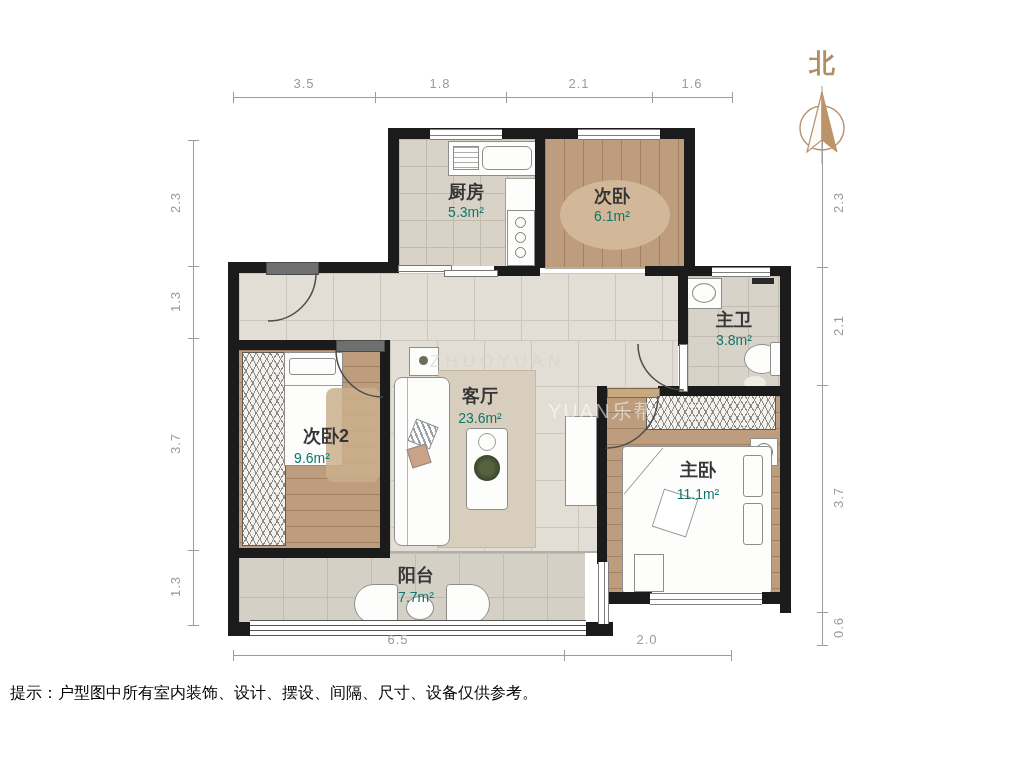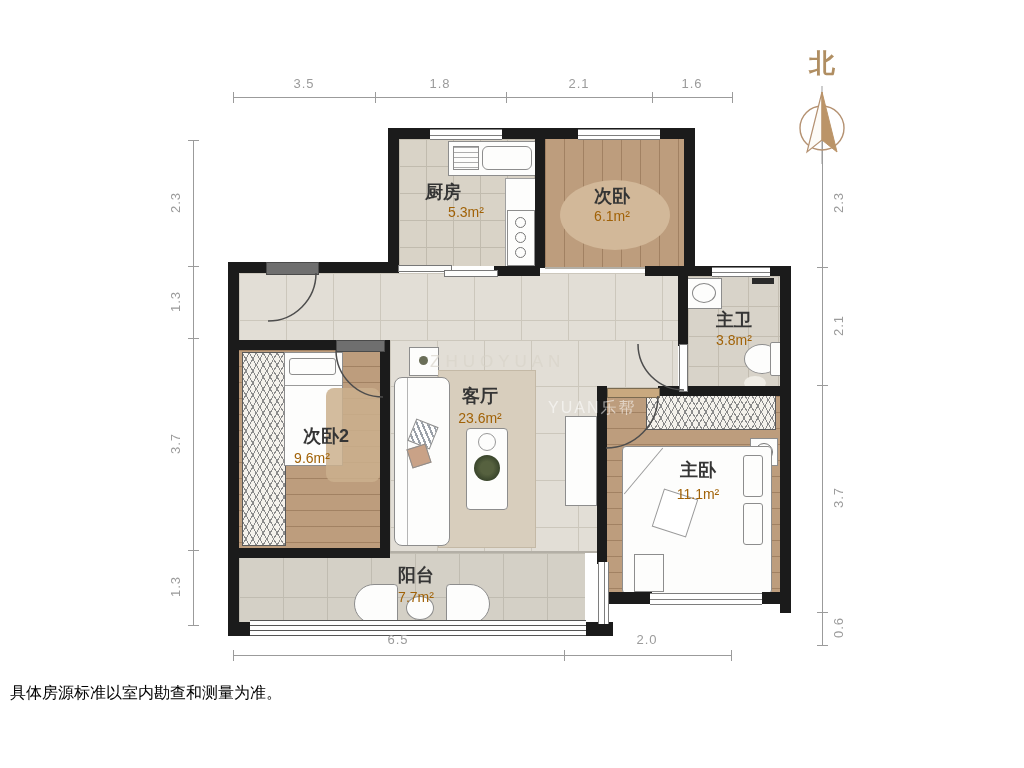--- a/index.html
+++ b/index.html
@@ -29,21 +29,21 @@
   .furn{position:absolute;background:#fdfdfc;border:1px solid #8d8d8d;}
   .rug{position:absolute;}
   
   .dline{position:absolute;background:#9b9b9b;}
   .tick-v{position:absolute;width:1px;height:11px;background:#9b9b9b;}
   .tick-h{position:absolute;width:11px;height:1px;background:#9b9b9b;}
   .dlabel{position:absolute;width:40px;text-align:center;font-size:13px;color:#9b9b9b;letter-spacing:1px;}
   .dlabel.rot{transform:rotate(-90deg);}
   
   .rname{position:absolute;width:90px;text-align:center;font-size:18px;font-weight:bold;color:#353535;}
-  .rarea{position:absolute;width:90px;text-align:center;font-size:14px;color:#a16207;}
+  .rarea{position:absolute;width:90px;text-align:center;font-size:14px;color:#0f766e;}
   .thin{position:absolute;background:#b3afa6;}
   .wm{position:absolute;font-weight:normal;pointer-events:none;}
   .notes{position:absolute;left:10px;top:680px;font-size:16px;color:#000;line-height:25px;}
   svg.overlay{position:absolute;left:0;top:0;pointer-events:none;}
 </style>
 </head>
 <body>
 
 <div id="stage">
 
@@ -155,23 +155,23 @@
   <div class="abs" style="left:679px;top:344px;width:7px;height:46px;background:#fff;border:1px solid #777;"></div>
 
   <svg class="overlay" width="1024" height="768" viewBox="0 0 1024 768">
     <path d="M316,273 A48,48 0 0 1 268,321" fill="none" stroke="#4d4d4d" stroke-width="1.5"></path>
     <path d="M336,350 A47,47 0 0 0 383,397" fill="none" stroke="#4d4d4d" stroke-width="1.5"></path>
     <path d="M658,396 A52,52 0 0 1 606,448" fill="none" stroke="#4d4d4d" stroke-width="1.5"></path>
     <path d="M684,390 A46,46 0 0 1 638,344" fill="none" stroke="#4d4d4d" stroke-width="1.5"></path>
   </svg>
 
   <div class="wm" style="left:430px;top:352px;font-size:17px;letter-spacing:5px;color:rgba(215,210,200,.65);">ZHUOYUAN</div>
-  <div class="wm" style="left:548px;top:398px;font-size:16px;letter-spacing:2px;color:rgba(255,255,255,.55);">YUAN乐帮</div>
-
-  <div class="rname" style="left:398px;top:180px;">厨房</div>
+  <div class="wm" style="left:548px;top:398px;font-size:20px;letter-spacing:2px;color:rgba(255,255,255,.55);">YUAN乐帮</div>
+
+  <div class="rname" style="left:421px;top:180px;">厨房</div>
   <div class="rarea" style="left:421px;top:204px;">5.3m²</div>
   <div class="rname" style="left:567px;top:184px;">次卧</div>
   <div class="rarea" style="left:567px;top:208px;">6.1m²</div>
   <div class="rname" style="left:689px;top:308px;">主卫</div>
   <div class="rarea" style="left:689px;top:332px;">3.8m²</div>
   <div class="rname" style="left:281px;top:424px;">次卧2</div>
   <div class="rarea" style="left:267px;top:450px;">9.6m²</div>
   <div class="rname" style="left:435px;top:384px;">客厅</div>
   <div class="rarea" style="left:435px;top:410px;">23.6m²</div>
   <div class="rname" style="left:653px;top:458px;">主卧</div>
@@ -221,16 +221,16 @@
 
   <div class="abs" style="left:800px;top:46px;width:44px;text-align:center;font-size:26px;font-weight:bold;color:#b08e62;">北</div>
   <svg class="abs" style="left:792px;top:86px;" width="60" height="78" viewBox="0 0 60 78">
     <line x1="30" y1="0" x2="30" y2="78" stroke="#9b9b9b" stroke-width="1"></line>
     <circle cx="30" cy="42" r="22" fill="none" stroke="#b59272" stroke-width="1.4"></circle>
     <polygon points="30,6 15,66 30,54" fill="#fdfbf7" stroke="#b59272" stroke-width="1.2"></polygon>
     <polygon points="30,6 45,66 30,54" fill="#bb9468" stroke="#bb9468" stroke-width="1"></polygon>
   </svg>
 
   <div class="notes">
-    <div>具体房源标准以室内勘查和测量为准。</div>
+    <div>提示：户型图中所有室内装饰、设计、摆设、间隔、尺寸、设备仅供参考。</div>
   </div>
 
 </div>
 
 </body></html>

